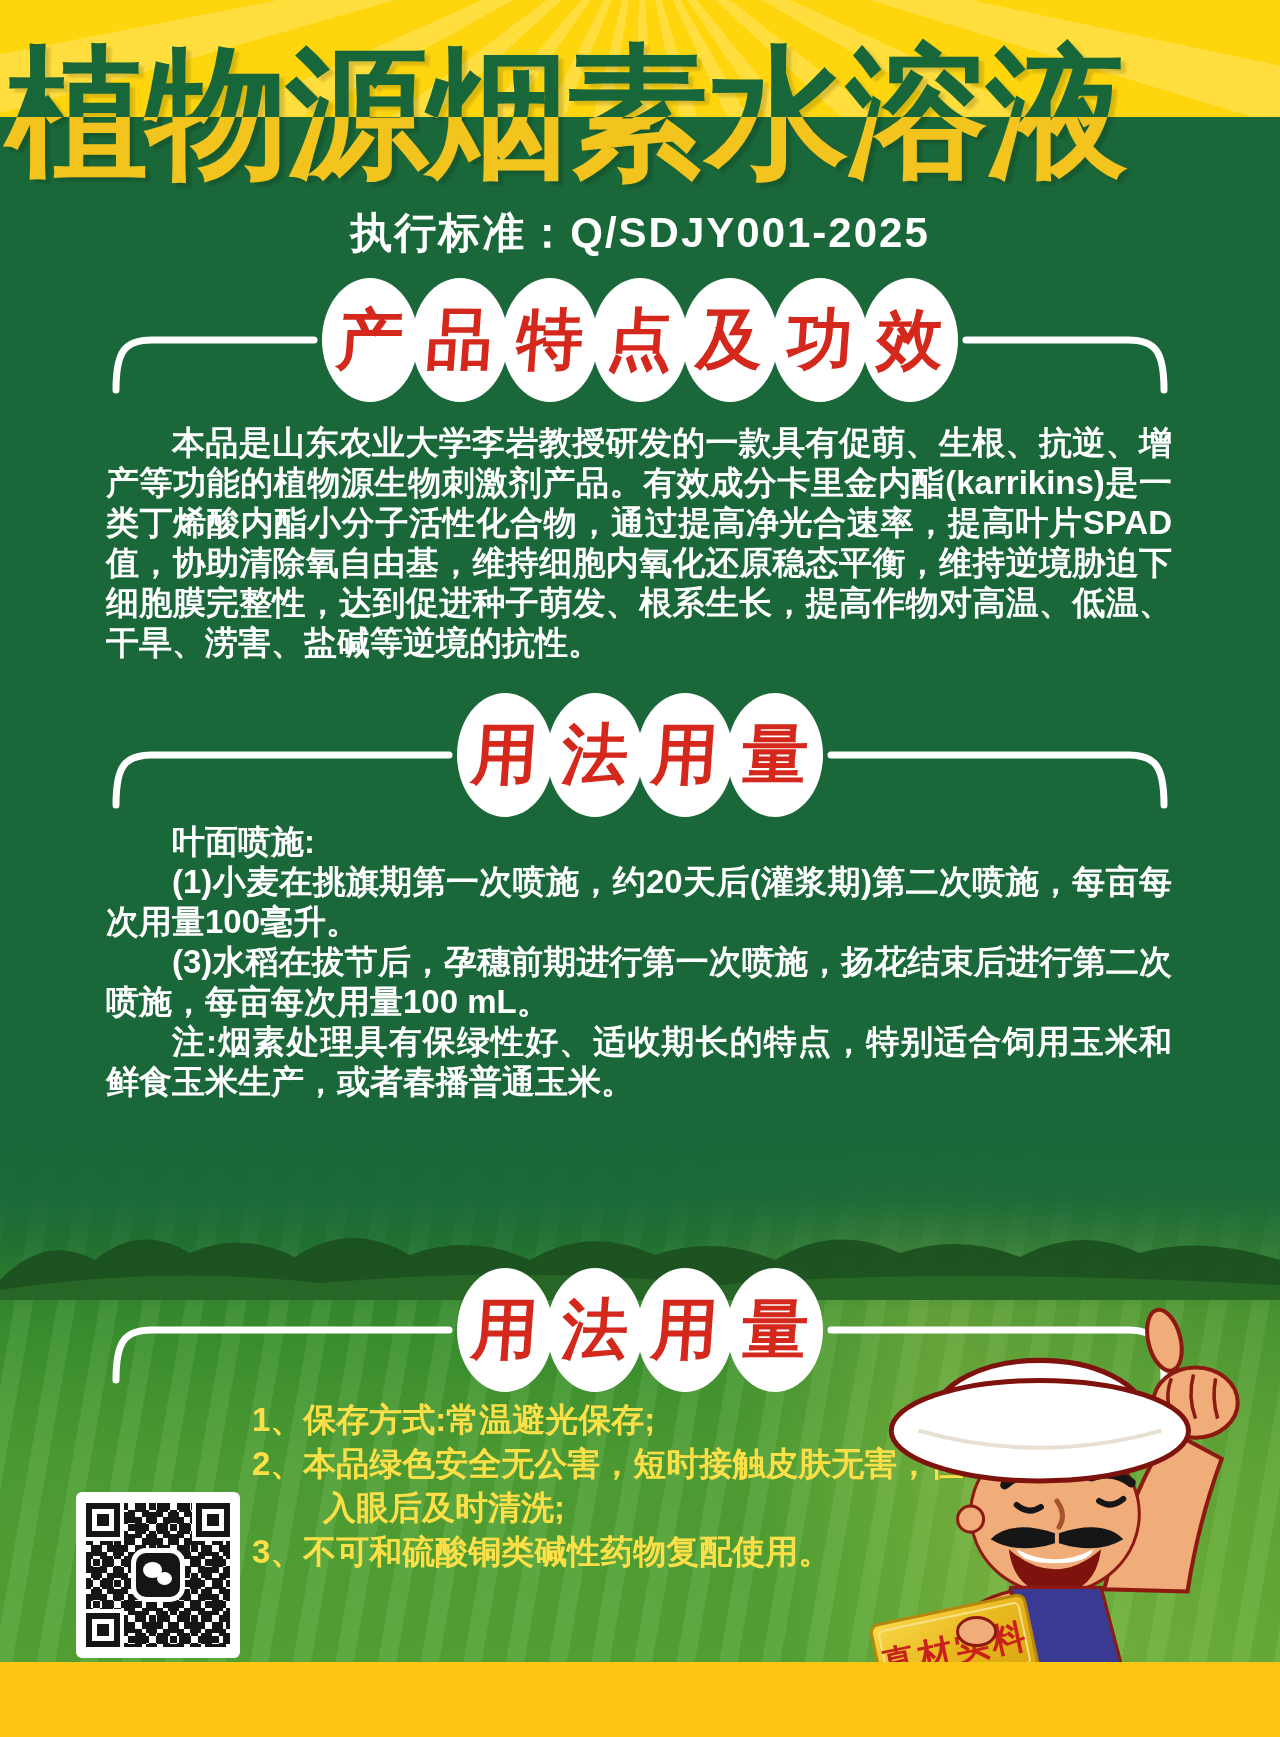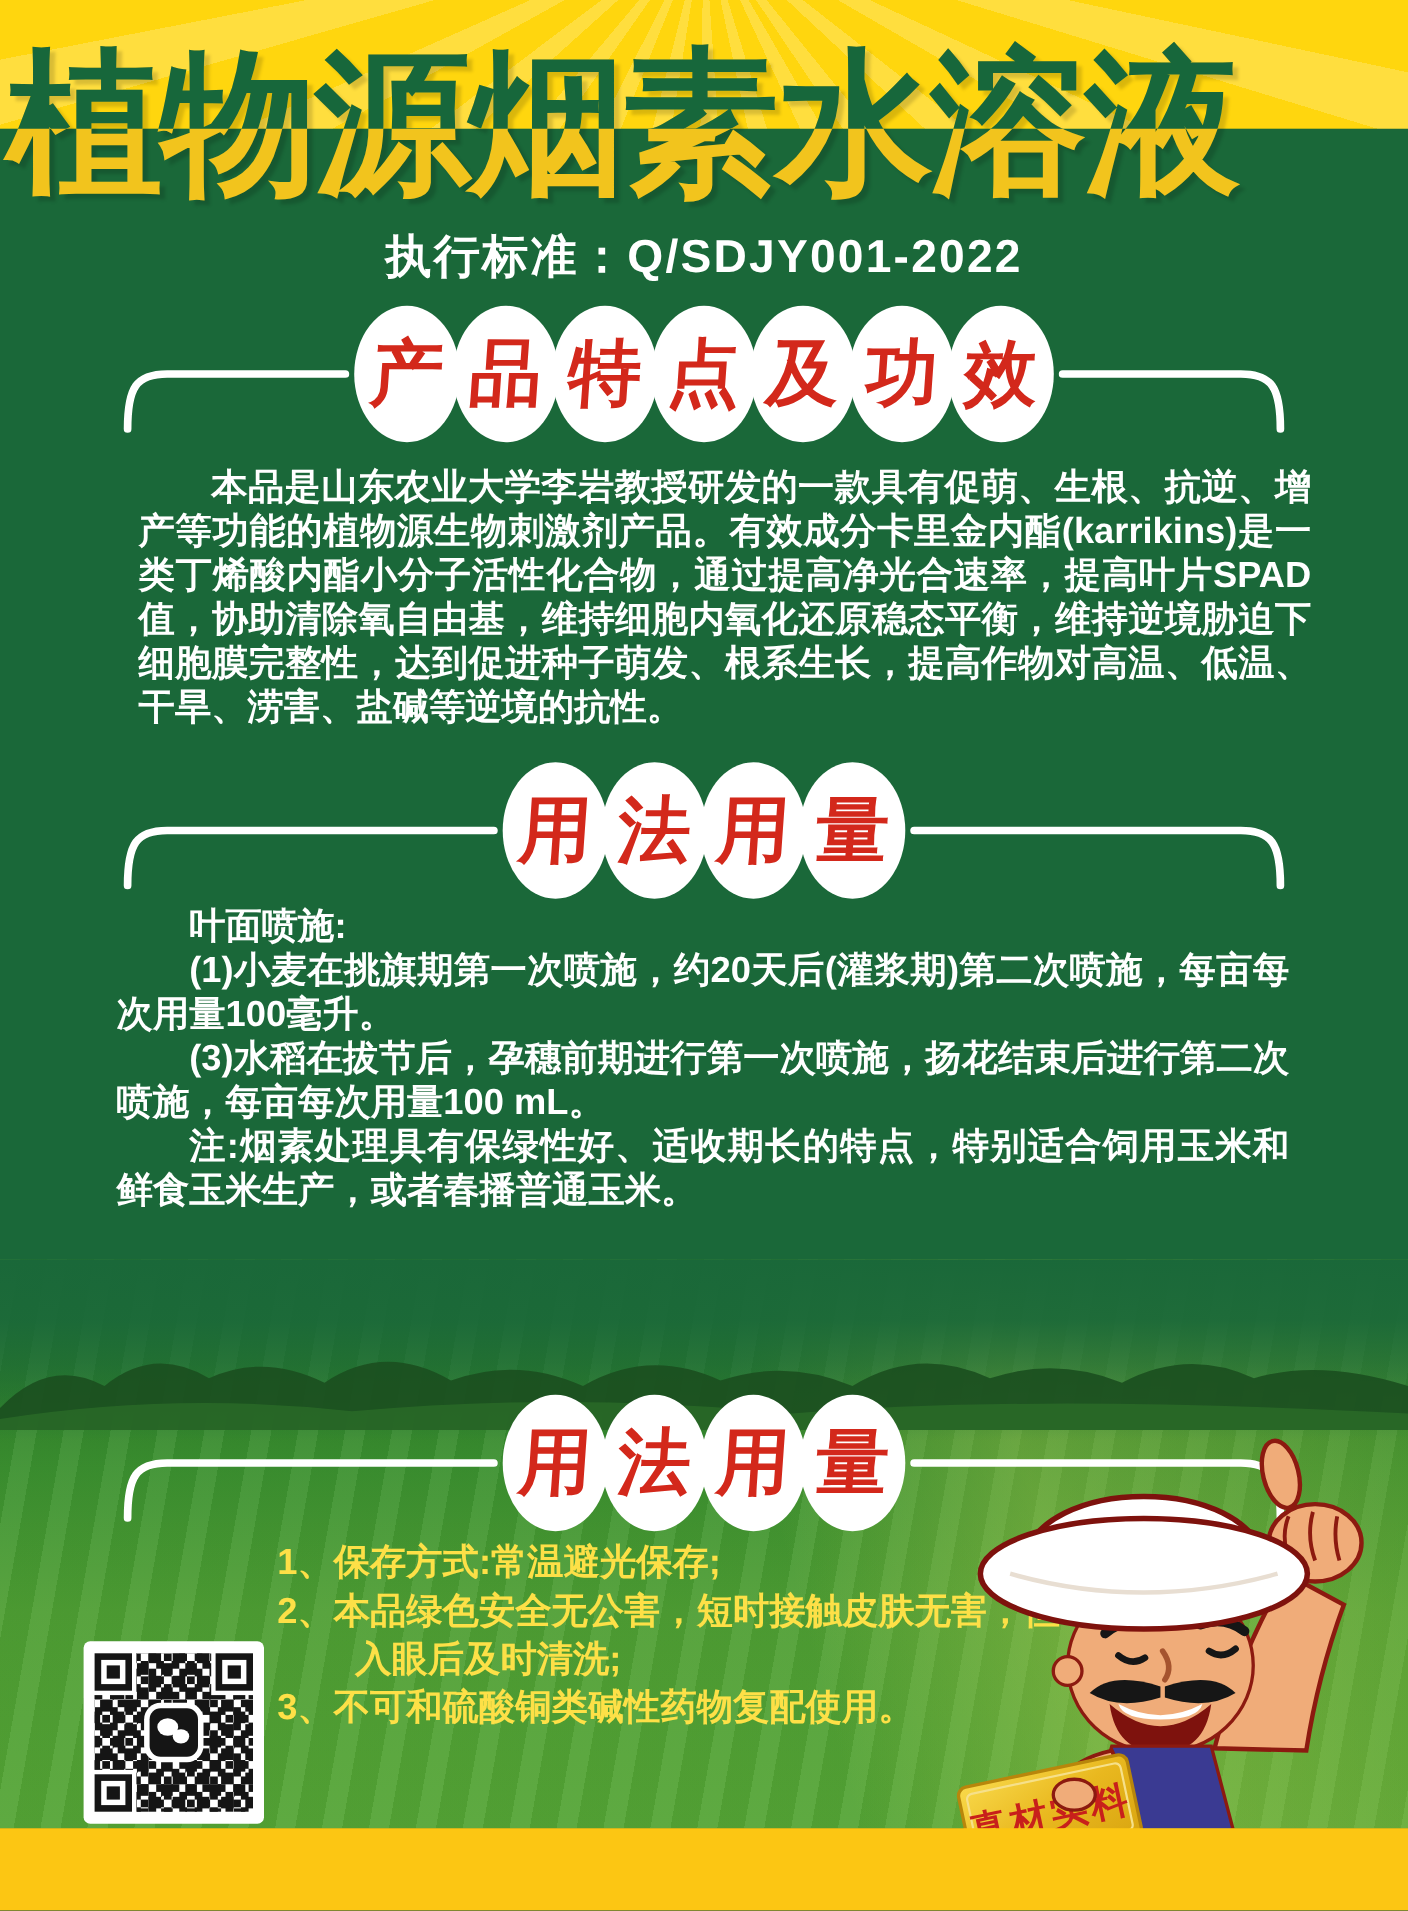--- a/index.html
+++ b/index.html
@@ -63,21 +63,21 @@
   .hdr2 { top:693px; }
   .hdr3 { top:1268px; }
 
   
   .copy {
     position:absolute; left:106px; width:1066px;
     color:#FFFFFF; font-size:33px; line-height:40px; font-weight:600;
     text-align:justify;
   }
   .copy p { text-indent:2em; }
-  .copy-1 { top:423px;margin-left:20px; }
+  .copy-1 { top:423px; }
   .copy-2 { top:822px; }
 
   
   .photo {
     position:absolute; left:0; top:1145px; width:1280px; height:517px;
     background:
       linear-gradient(180deg, #1A6839 0px, rgba(26,104,57,.92) 55px, rgba(26,104,57,0) 165px),
       linear-gradient(75deg, rgba(0,0,0,0) 55%, rgba(196,214,84,.30) 72%, rgba(150,190,60,.16) 100%),
       repeating-linear-gradient(100deg, rgba(255,255,255,.055) 0 18px, rgba(0,40,0,.05) 18px 42px),
       linear-gradient(180deg, #2E7E2A 90px, #3C9130 190px, #4F9F34 320px, #55A536 100%);
@@ -143,21 +143,21 @@
 
 <div class="poster">
 
   <div class="band-top"></div>
 
   <div class="title-wrap">
     <div class="title-layer title-gold">植物源烟素水溶液</div>
     <div class="title-layer title-green">植物源烟素水溶液</div>
   </div>
 
-  <div class="standard-line">执行标准：Q/SDJY001-2022</div>
+  <div class="standard-line">执行标准：Q/SDJY001-2025</div>
 
   <div class="sec-header hdr1">
     <svg class="hline left" width="210" height="70" viewBox="0 0 210 70">
       <path d="M8,64 C8,26 16,14 44,14 H206"></path>
     </svg>
     <div class="ovals">
       <div class="oval">
           <span>产</span>
         </div>
       <div class="oval">

